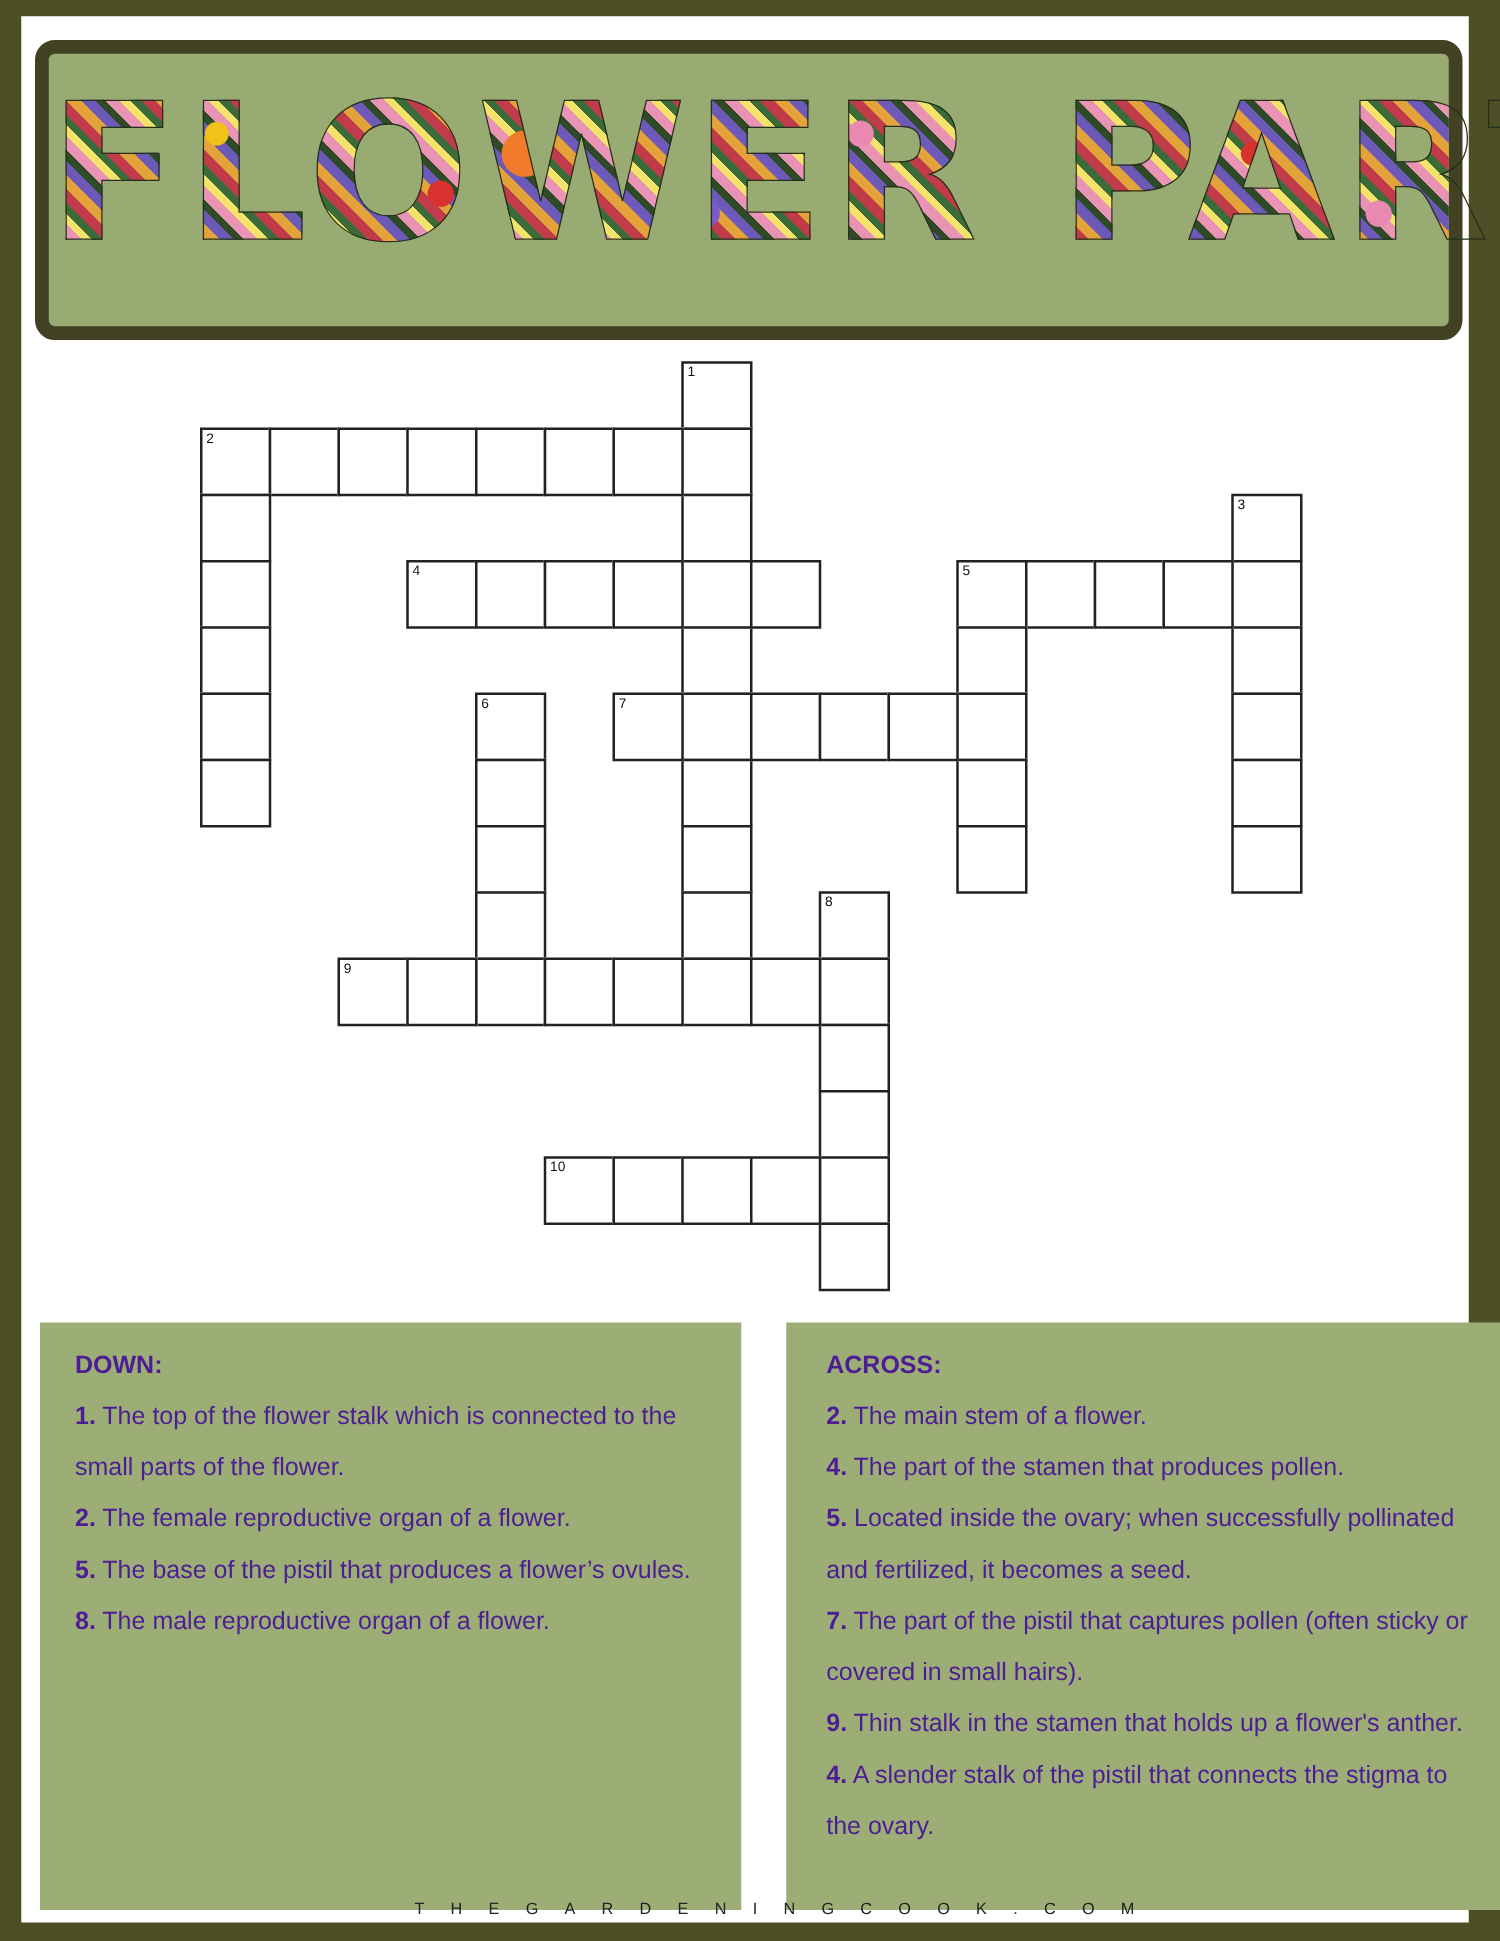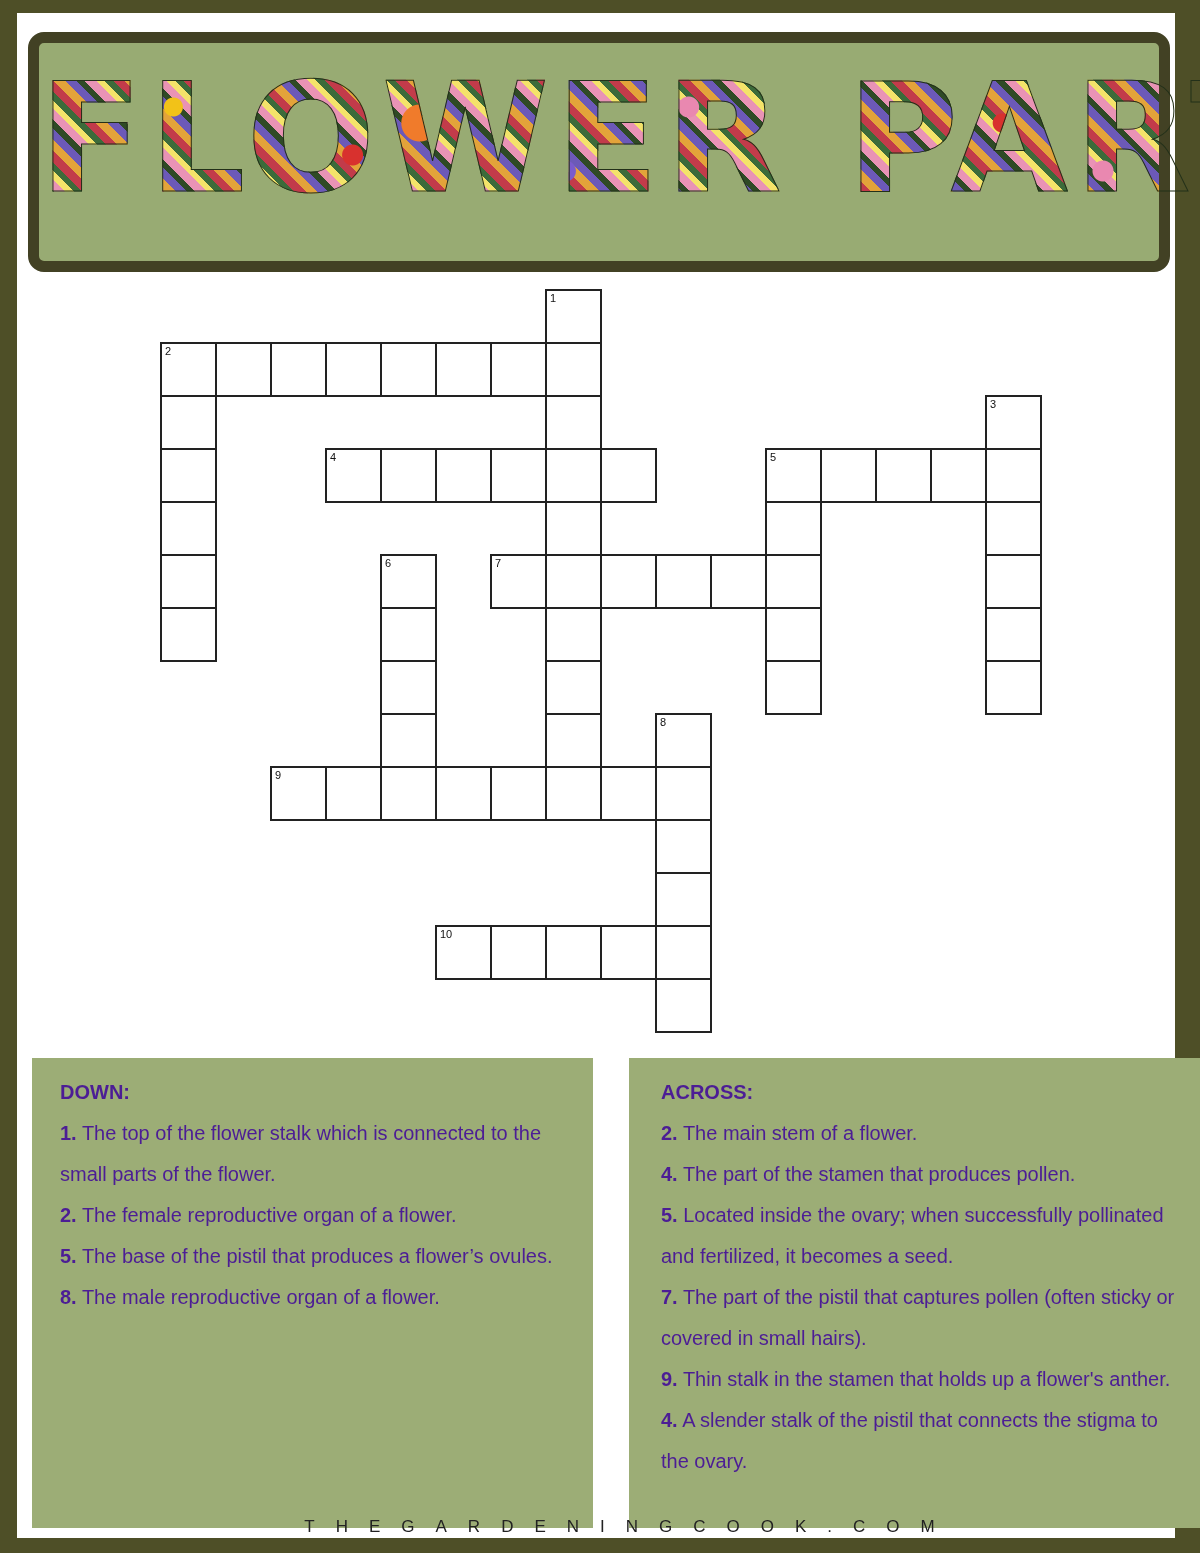--- a/index.html
+++ b/index.html
@@ -93,21 +93,21 @@
   }
   .clue-box.down { left: 32px; width: 561px; }
   .clue-box.across { left: 629px; width: 589px; padding-left: 32px; }
   .clue-heading { font-weight: bold; font-size: 20px; }
   .clue { display: block; }
   .clue b { font-weight: bold; }
   .footer {
     position: absolute;
     top: 1516px; left: 0; right: 0;
     text-align: center;
-    font-size: 17px;
+    font-size: 13px;
     letter-spacing: 21px;
     color: #222;
     line-height: 22px;
     padding-left: 60px;
     white-space: nowrap;
   }
 </style>
 </head>
 <body>
 

